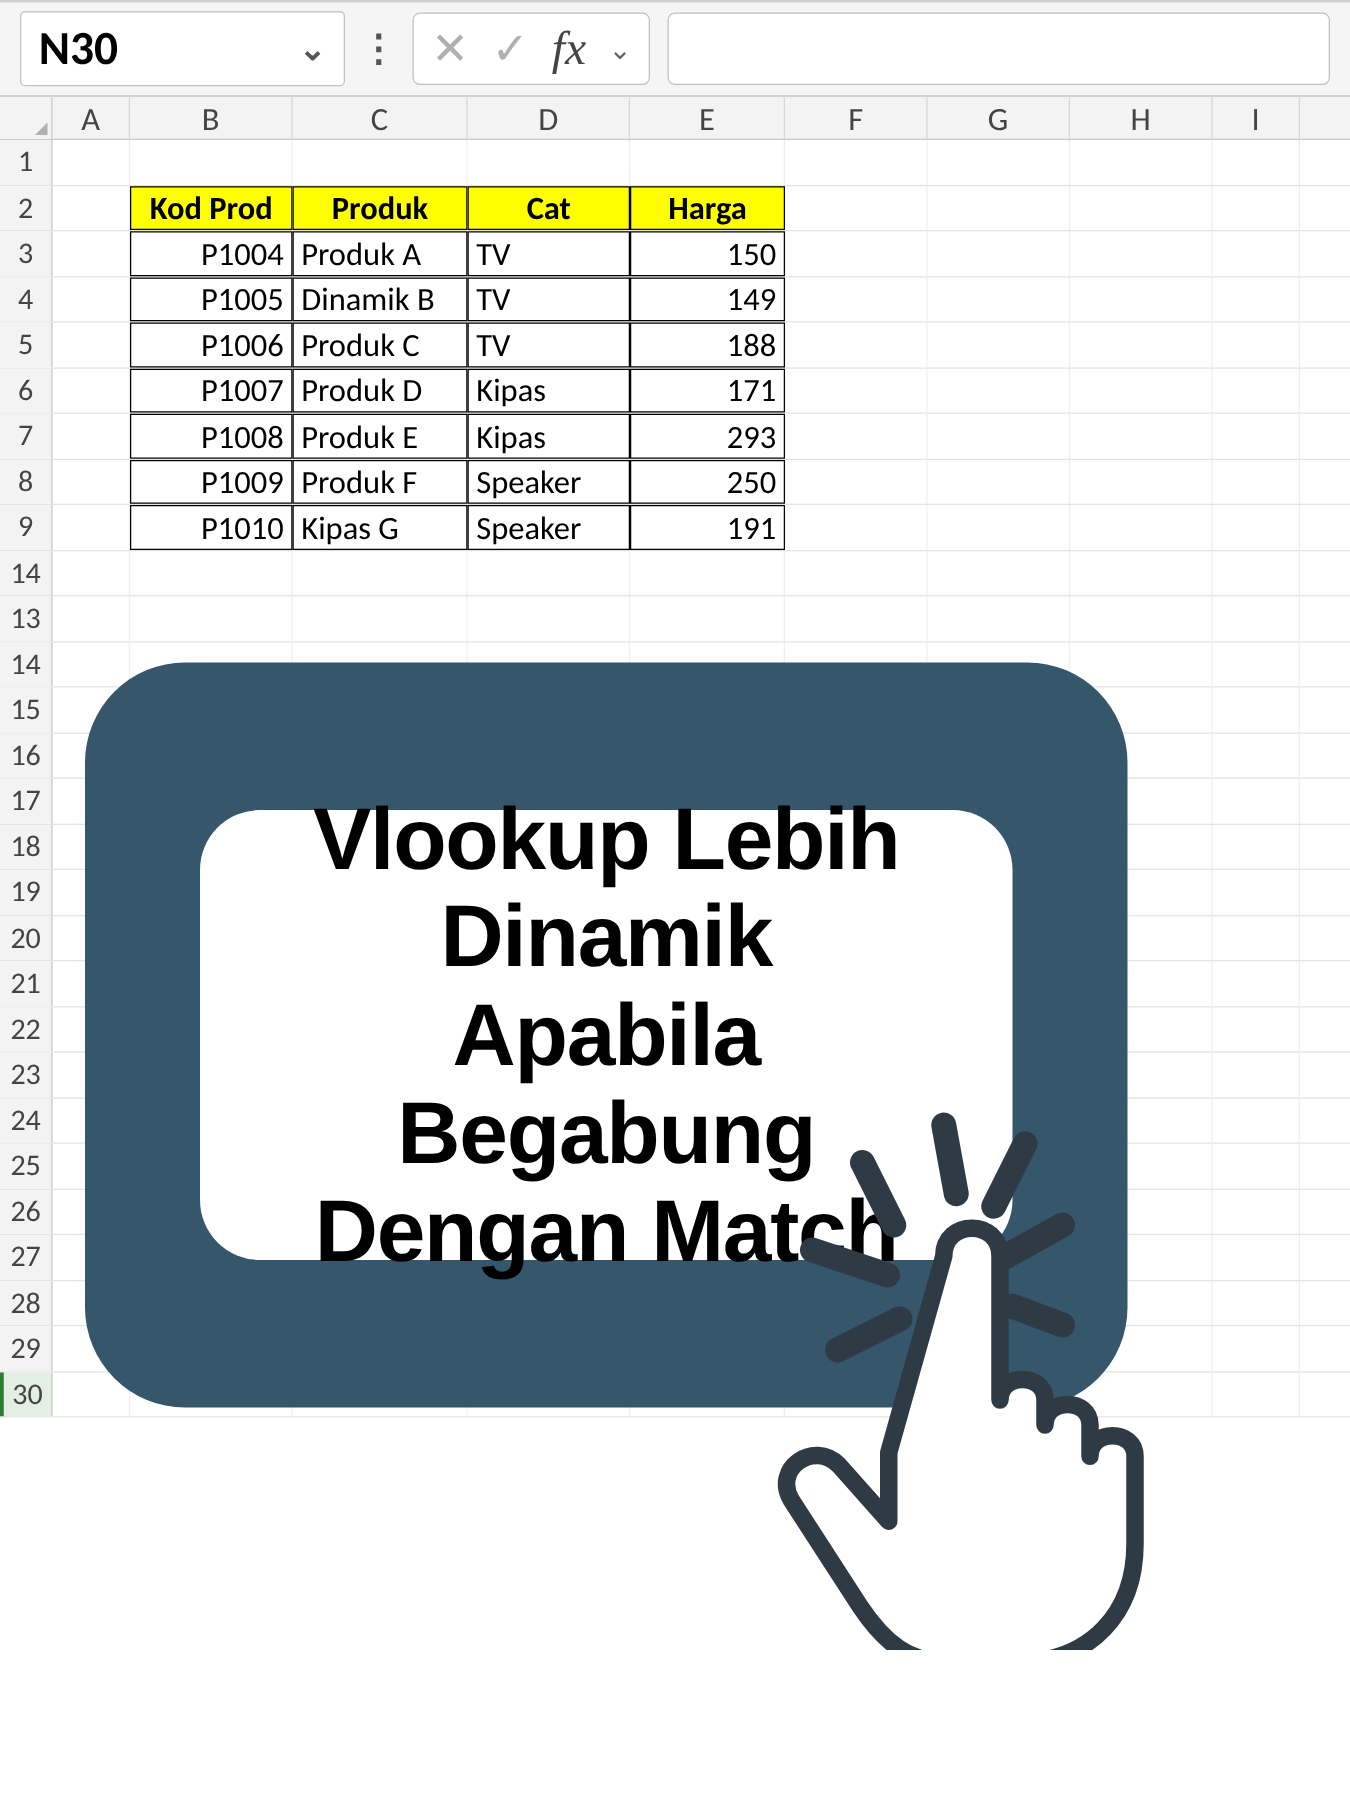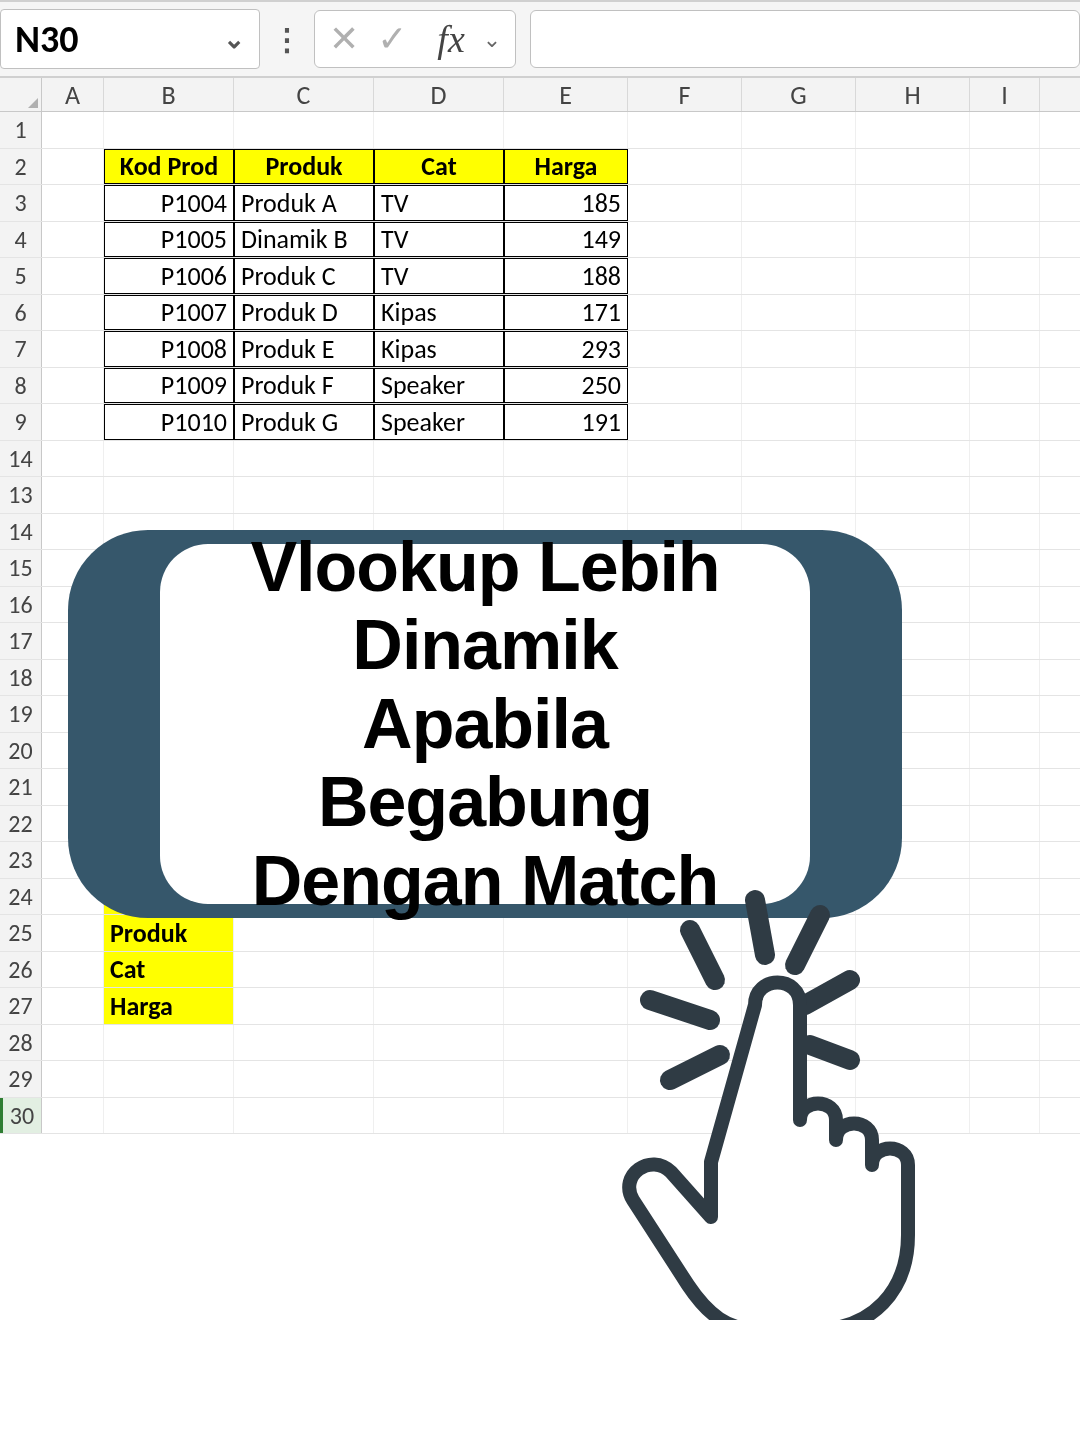--- a/index.html
+++ b/index.html
@@ -10,21 +10,21 @@
     height: 1440px;
     overflow: hidden;
     position: relative;
   }
 
   
   .formula-bar {
     display: flex;
     align-items: center;
     height: 78px;
-    padding: 6px 0;
+    padding: 6px 16px;
     background: #f5f5f5;
     border-top: 2px solid #d0d0d0;
     border-bottom: 2px solid #d0d0d0;
     gap: 8px;
   }
   .name-box {
     width: 260px;
     height: 60px;
     background: #fff;
     border: 1px solid #c0c0c0;
@@ -50,21 +50,21 @@
     align-items: center;
     padding: 0 14px;
     gap: 18px;
   }
   .fb-btn { font-size: 36px; color: #b0b0b0; line-height: 1; }
   .fx-label {
     font-family: 'Times New Roman', serif;
     font-style: italic;
     font-size: 38px;
     color: #444;
-    margin-left: 12px;
+    margin-left: 0;
   }
   .fx-chev { font-size: 22px; color: #666; }
   .formula-input {
     flex: 1;
     height: 58px;
     background: #fff;
     border: 1px solid #c0c0c0;
     border-radius: 6px;
     margin-left: 6px;
   }
@@ -162,21 +162,21 @@
   
   .bg-green { background: #d8ead3; font-weight: bold; }
   .bg-yellow2 { background: #ffff00; font-weight: bold; }
 
   
   .overlay {
     position: absolute;
     left: 68px;
     top: 530px;
     width: 834px;
-    height: 388px;
+    height: 596px;
     background: #36576b;
     border-radius: 80px;
     display: flex;
     align-items: center;
     justify-content: center;
     z-index: 5;
   }
   .overlay-inner {
     width: 650px;
     height: 360px;
@@ -279,21 +279,21 @@
     <div class="cell w-H"></div>
     <div class="cell w-I"></div>
   </div>
 
   <div class="row">
     <div class="row-h">3</div>
     <div class="cell w-A"></div>
     <div class="cell w-B td-b td-right">P1004</div>
     <div class="cell w-C td-b">Produk A</div>
     <div class="cell w-D td-b">TV</div>
-    <div class="cell w-E td-b td-right">185</div>
+    <div class="cell w-E td-b td-right">150</div>
     <div class="cell w-F"></div>
     <div class="cell w-G"></div>
     <div class="cell w-H"></div>
     <div class="cell w-I"></div>
   </div>
   <div class="row">
     <div class="row-h">4</div>
     <div class="cell w-A"></div>
     <div class="cell w-B td-b td-right">P1005</div>
     <div class="cell w-C td-b">Dinamik B</div>
@@ -349,21 +349,21 @@
     <div class="cell w-E td-b td-right">250</div>
     <div class="cell w-F"></div>
     <div class="cell w-G"></div>
     <div class="cell w-H"></div>
     <div class="cell w-I"></div>
   </div>
   <div class="row">
     <div class="row-h">9</div>
     <div class="cell w-A"></div>
     <div class="cell w-B td-b td-right">P1010</div>
-    <div class="cell w-C td-b">Produk G</div>
+    <div class="cell w-C td-b">Kipas G</div>
     <div class="cell w-D td-b">Speaker</div>
     <div class="cell w-E td-b td-right">191</div>
     <div class="cell w-F"></div>
     <div class="cell w-G"></div>
     <div class="cell w-H"></div>
     <div class="cell w-I"></div>
   </div>
 
   <div class="row">
       <div class="row-h">14</div>

